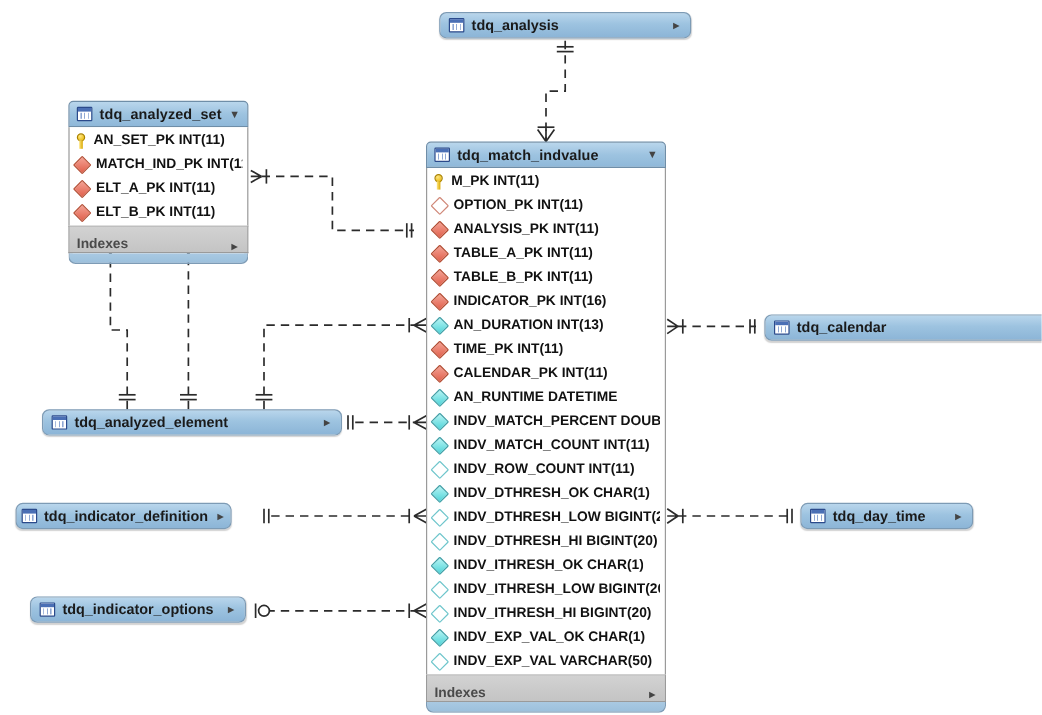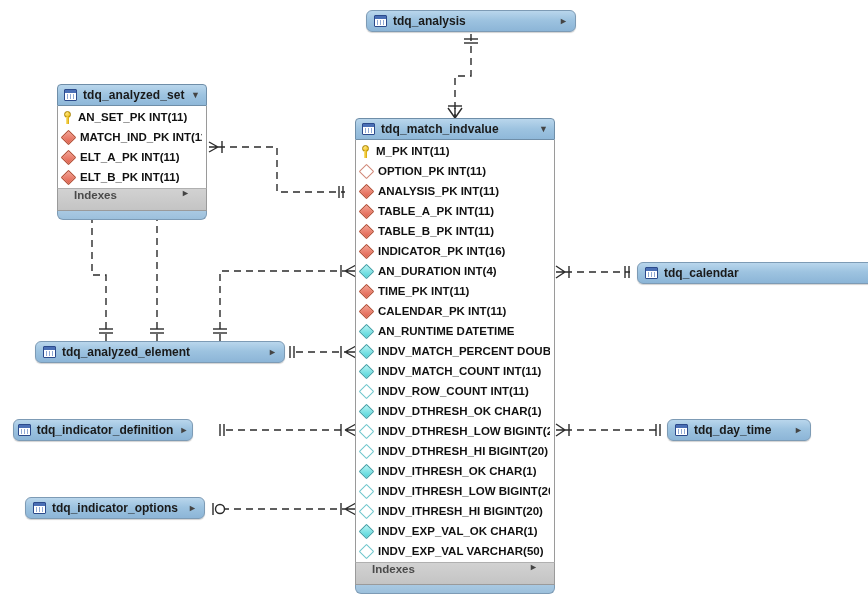--- a/index.html
+++ b/index.html
@@ -19,21 +19,21 @@
     font-size:12px;font-weight:bold;color:#1a1a1a;
   }
   .tbl .hdr .ttl{flex:1;white-space:nowrap;letter-spacing:.1px;}
   .tbl .body{
     background:#ffffff;border-left:1px solid #9a9a9a;border-right:1px solid #9a9a9a;
     padding:1px 0 1px 0;
   }
   .row{height:20px;display:flex;align-items:center;gap:5px;padding:0 4px;
        font-size:11.5px;color:#111;white-space:nowrap;}
   .idxrow{
-    height:21px;display:flex;align-items:flex-start;padding:0 16px;
+    height:21px;display:flex;align-items:flex-end;padding:0 6px;
     background:linear-gradient(to bottom,#d2d2d2 0%,#c4c4c4 100%);
     border:1px solid #9a9a9a;border-top:1px solid #b0b0b0;
     font-size:11.5px;color:#4a4a4a;font-weight:bold;
   }
   .idxrow .lbl{flex:1;}
   .footstrip{
     height:8px;
     background:linear-gradient(to bottom,#a9c9e2,#9cc0dc);
     border:1px solid #7d9bb5;border-top:none;border-radius:0 0 6px 6px;
   }
@@ -273,21 +273,21 @@
         <div class="row">
           <span class="diawrap">
             <span class="dia red"></span>
           </span>
           <span class="fname">INDICATOR_PK INT(16)</span>
         </div>
         <div class="row">
           <span class="diawrap">
             <span class="dia cyan"></span>
           </span>
-          <span class="fname">AN_DURATION INT(4)</span>
+          <span class="fname">AN_DURATION INT(13)</span>
         </div>
         <div class="row">
           <span class="diawrap">
             <span class="dia red"></span>
           </span>
           <span class="fname">TIME_PK INT(11)</span>
         </div>
         <div class="row">
           <span class="diawrap">
             <span class="dia red"></span>

